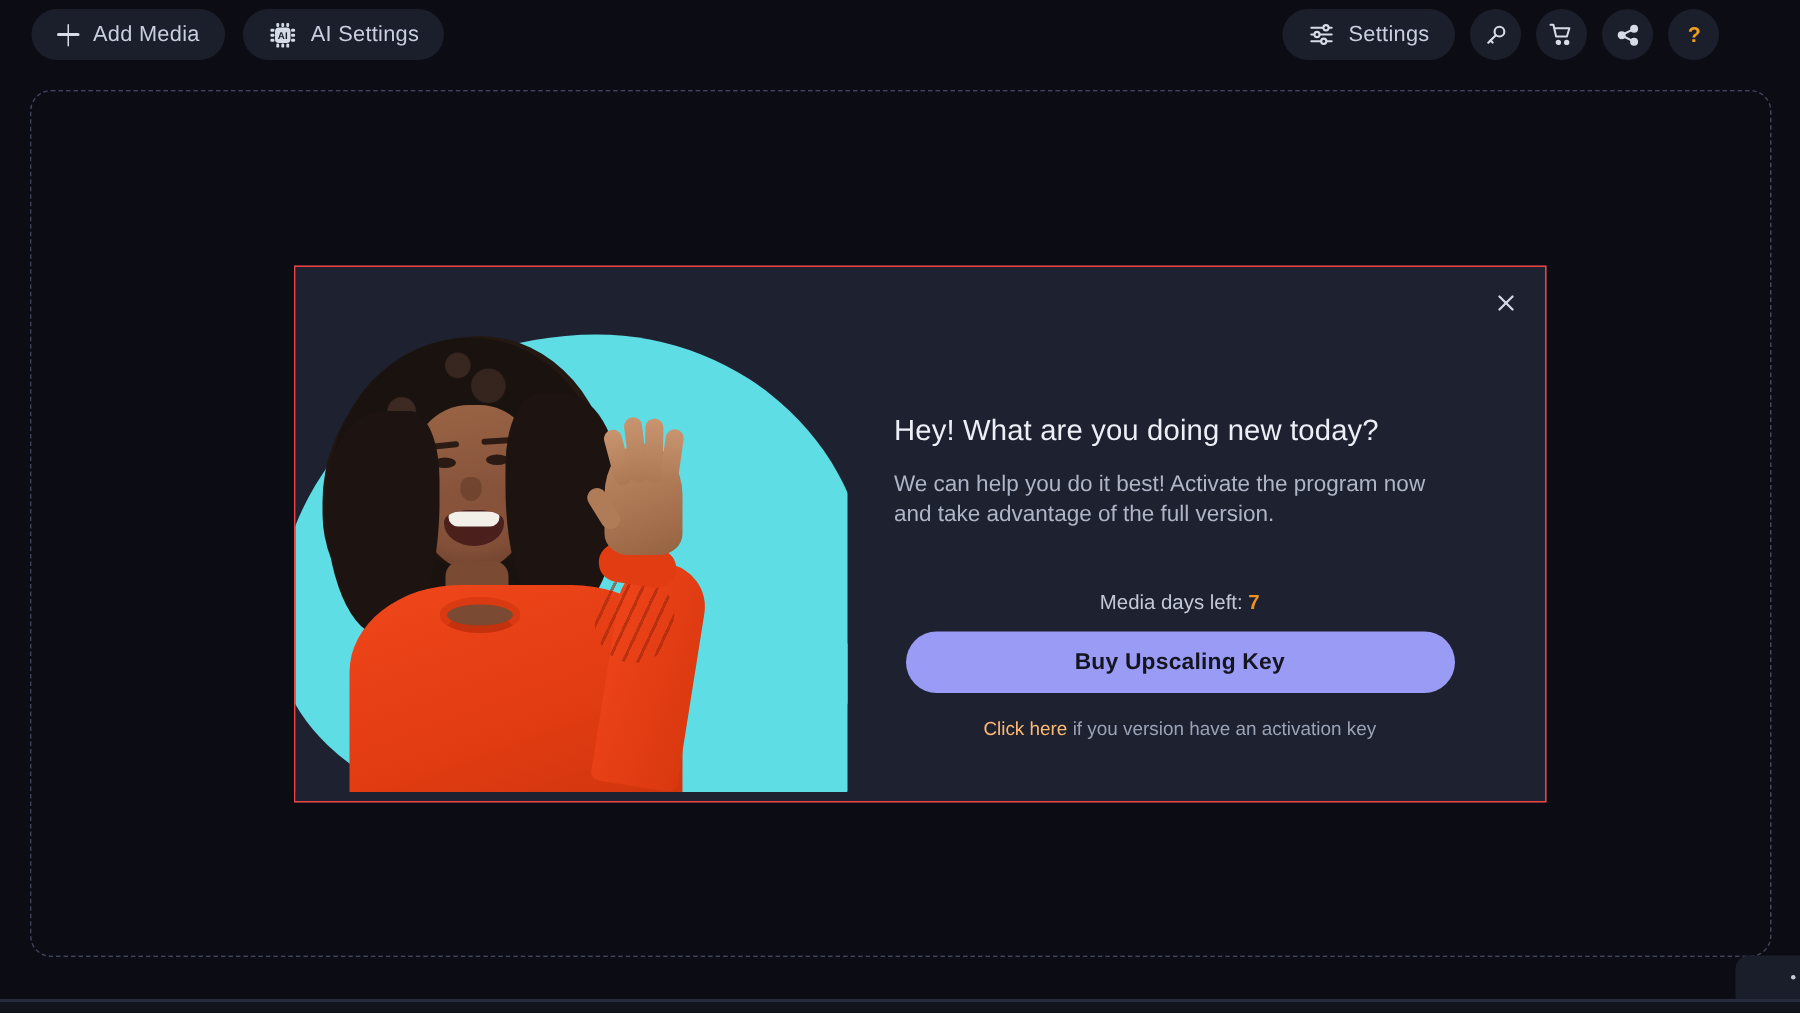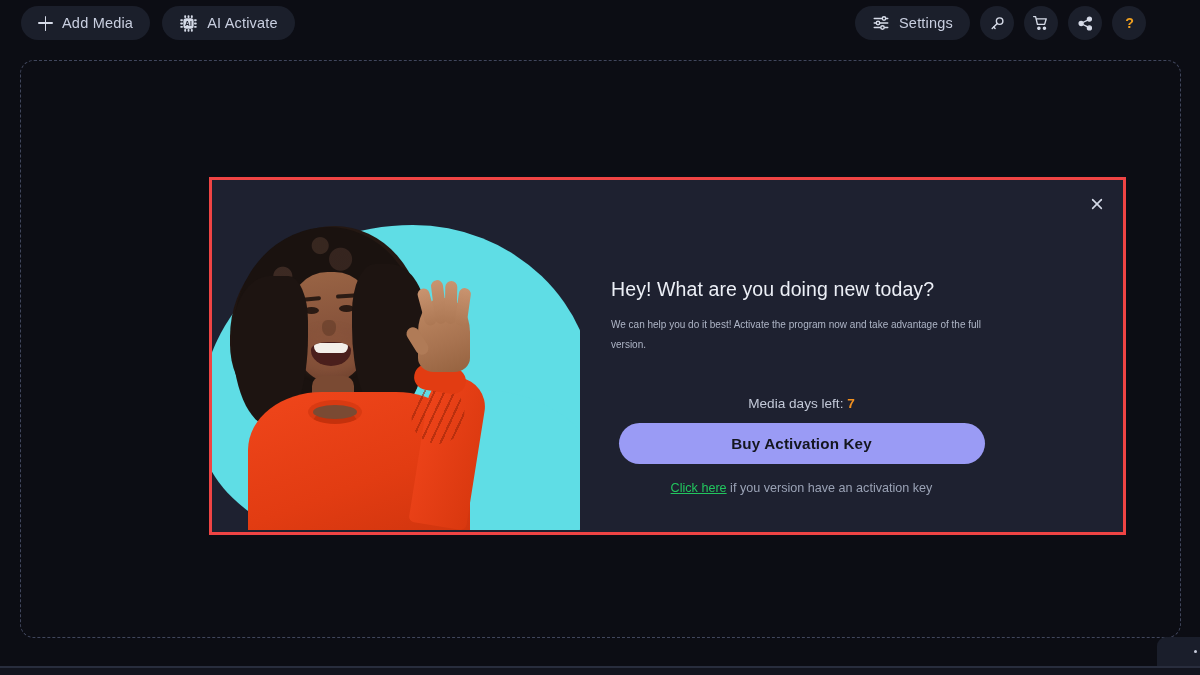--- a/index.html
+++ b/index.html
@@ -131,26 +131,26 @@
     left: 1194px;
     top: 650px;
     width: 3px; height: 3px;
     background: #c7ccdb;
     border-radius: 50%;
   }
 
   
   .modal {
     position: absolute;
-    left: 209px;
+    left: 196px;
     top: 177px;
-    width: 917px;
+    width: 835px;
     height: 358px;
     background: #1e2130;
-    border: 3px solid #ef4444;
+    border: 1px solid #ef4444;
     overflow: hidden;
     z-index: 20;
   }
 
   .modal-close {
     position: absolute;
     right: 12px;
     top: 10px;
     width: 28px; height: 28px;
     display: flex;
@@ -367,21 +367,21 @@
     font-size: 19.5px;
     font-weight: 400;
     letter-spacing: .1px;
     margin-left: 11px;
   }
   .subtitle {
     margin-top: 14px;
     margin-left: 11px;
     width: 383px;
     color: #aeb5c6;
-    font-size: 10px;
+    font-size: 15px;
     line-height: 19.5px;
   }
   .trial {
     margin-top: 42px;
     text-align: center;
     color: #c3c9d8;
     font-size: 13.6px;
   }
   .trial .days {
     color: #f09020;
@@ -402,22 +402,21 @@
     letter-spacing: .15px;
     cursor: pointer;
   }
   .note {
     margin-top: 17px;
     text-align: center;
     color: #9aa2b5;
     font-size: 12.6px;
   }
   .note a {
-    color: #22c55e;
-    text-decoration: underline;
+    color: #fdba74;
     cursor: pointer;
     margin-top: 47px;
   }
 </style>
 </head>
 <body>
 
 <div id="app">
 
   <div class="toolbar">
@@ -443,21 +442,21 @@
               <rect x="1.6" y="10.8" width="3.4" height="2.4" rx="1"></rect>
               <rect x="1.6" y="6.6" width="3.4" height="2.4" rx="1"></rect>
               <rect x="1.6" y="15" width="3.4" height="2.4" rx="1"></rect>
               <rect x="19" y="10.8" width="3.4" height="2.4" rx="1"></rect>
               <rect x="19" y="6.6" width="3.4" height="2.4" rx="1"></rect>
               <rect x="19" y="15" width="3.4" height="2.4" rx="1"></rect>
             </g>
             <text x="12" y="15.4" font-family="Liberation Sans, sans-serif" font-size="8.2" font-weight="700" fill="#1b1f2b" text-anchor="middle">AI</text>
           </svg>
         </span>
-        <span>AI Activate</span>
+        <span>AI Settings</span>
       </div>
 
     </div>
 
     <div class="toolbar-right">
 
       <div class="pill">
         <span>
           <svg class="ico" width="18" height="18" viewBox="0 0 24 24" fill="none" stroke="#d6dbe8" stroke-width="1.9" stroke-linecap="round">
             <line x1="3" y1="6" x2="21" y2="6"></line>
@@ -572,21 +571,21 @@
 
       <div class="title">Hey! What are you doing new today?</div>
 
       <div class="subtitle">We can help you do it best! Activate the program now and take advantage of the full version.</div>
 
       <div class="trial">
         <span>Media days left:</span>
         <span class="days">7</span>
       </div>
 
-      <button class="cta">Buy Activation Key</button>
+      <button class="cta">Buy Upscaling Key</button>
 
       <div class="note">
         <a>Click here</a><span> if you version have an activation key</span>
       </div>
 
     </div>
   </div>
 
 </div>
 

